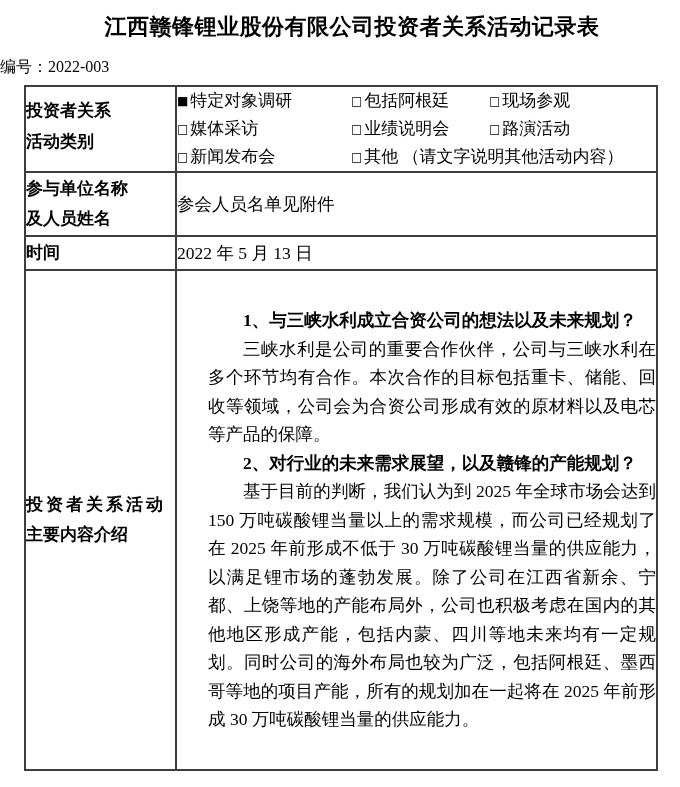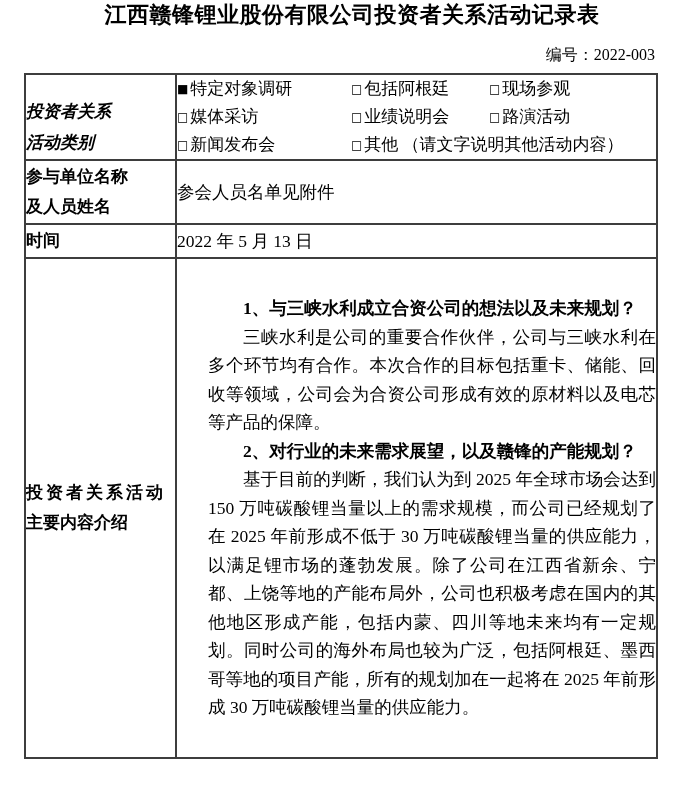--- a/index.html
+++ b/index.html
@@ -5,30 +5,31 @@
   html,body{margin:0;padding:0;background:#ffffff;}
   .page{
     position:relative;
     width:680px;height:787px;
     overflow:hidden;
     background:#ffffff;
     color:#000000;
     font-family:"Liberation Serif","DejaVu Serif",serif;
   }
   .title{
+    margin-top:12px;
     text-align:center;
     font-size:22px;
     font-weight:bold;
     letter-spacing:0.5px;
     padding-left:24px;
   }
   .doc-no{
     margin-top:15px;
     padding-right:25px;
-    text-align:right;
+    text-align:left;
     font-size:16px;
   }
   table.record{
     border-collapse:collapse;
     table-layout:fixed;
     margin:7px 0 0 24px;
     width:632px;
   }
   table.record td{
     border:2px solid #3d3d3d;
@@ -44,21 +45,21 @@
   tr.r5{height:60px;}
   tr.r6{height:500px;}
   td.label{
     font-weight:bold;
     font-size:17px;
     line-height:30px;
     padding-left:8px;
     padding-right:4px;
   }
   .lbl-line{display:block;}
-  tr.r1 td.label{vertical-align:top;padding-top:21px;line-height:31px;font-style:italic;}
+  tr.r1 td.label{vertical-align:top;padding-top:8px;line-height:31px;}
   td.val{
     font-size:17.5px;
     padding-left:10px;
     padding-right:10px;
     margin-top:28px;
   }
   td.options-cell{
     vertical-align:middle;
     padding-left:3px;
     padding-right:2px;

